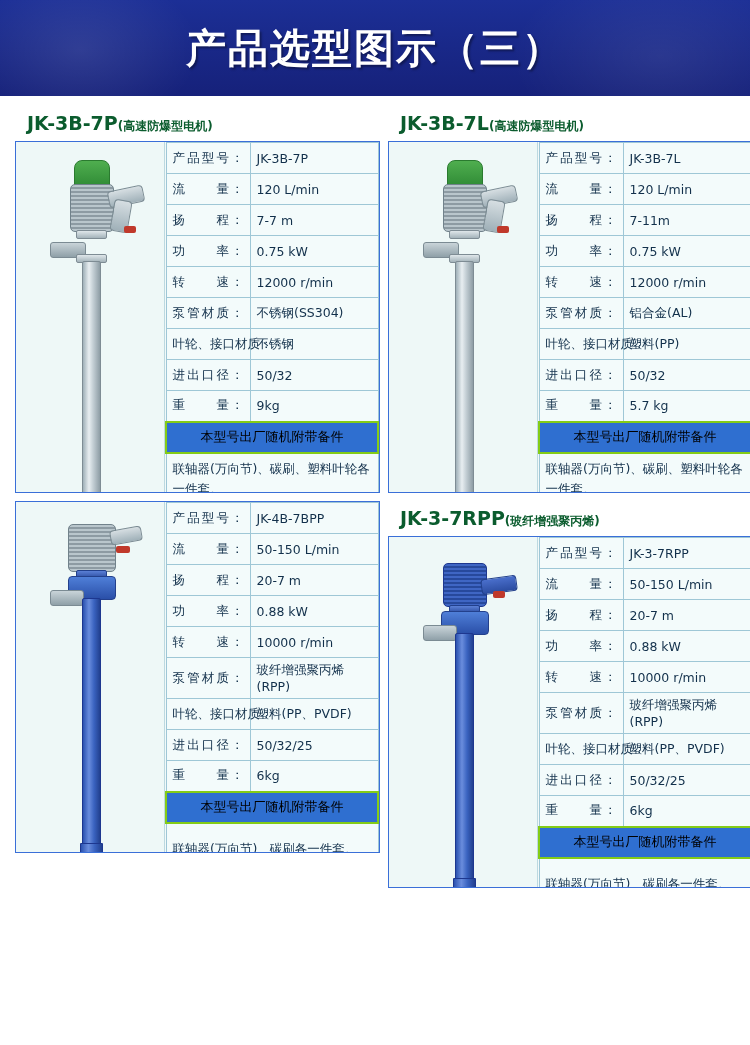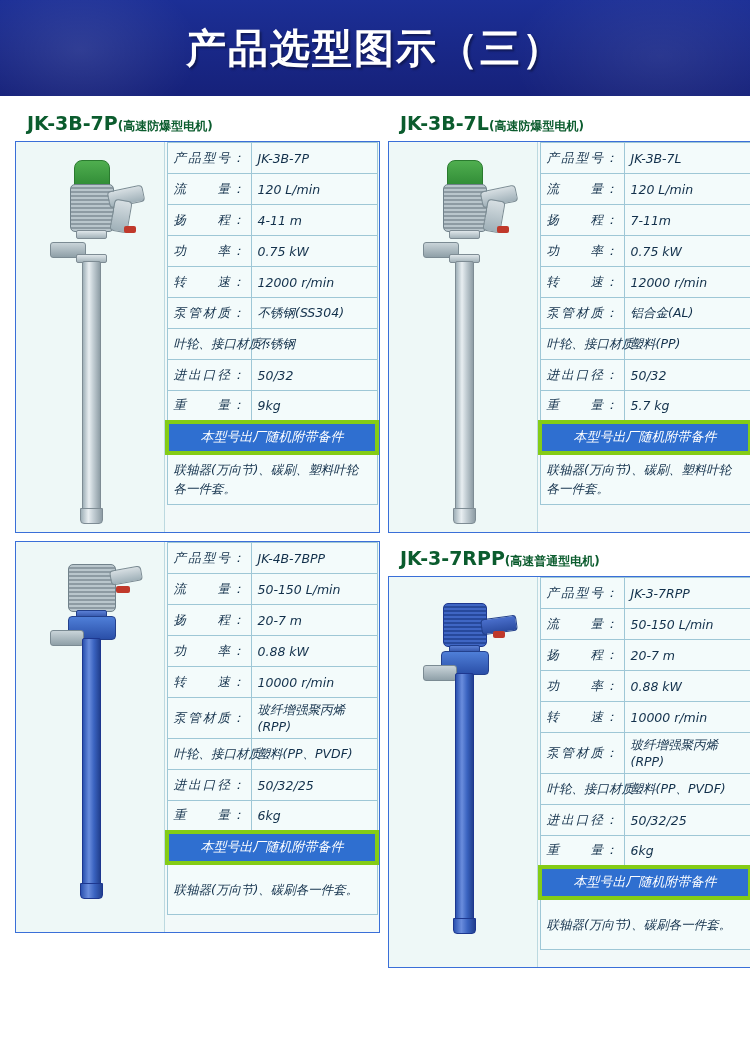--- a/index.html
+++ b/index.html
@@ -83,23 +83,22 @@
     font-size: 12px;
     font-weight: bold;
     color: #0b5c2e;
   }
   .product-body {
     display: flex;
     align-items: flex-start;
     border: 1px solid #3a6fd8;
     background: #f2f9f9;
     box-sizing: border-box;
-    height: 392px;
+    height: 352px;
     overflow: hidden;
-    font-style: italic;
   }
   .photo {
     width: 148px;
     height: 100%;
     background: #eef8f7;
     position: relative;
     flex: 0 0 148px;
     border-right: 1px solid #bcd9e0;
   }
   .spec {
@@ -131,25 +130,25 @@
     color: #13334f;
   }
   td.value {
     color: #12304b;
   }
   td.small {
     font-size: 11px;
   }
   tr.accessory-head td {
     background: #2f6fd0;
-    color: #ffffff;
+    color: #000000;
     text-align: center;
     font-size: 13px;
     font-weight: normal;
-    border: 4px solid #84cc16;
+    border: 2px solid #84cc16;
   }
   tr.accessory-body td {
     font-size: 12.5px;
     line-height: 1.55;
     height: 52px;
     vertical-align: middle;
   }
   
   .pump {
     position: absolute;
@@ -283,21 +282,21 @@
                 <tr>
               <td class="label">产品型号：</td>
               <td class="value">JK-3B-7P</td>
             </tr>
             <tr>
               <td class="label">流　　量：</td>
               <td class="value">120 L/min</td>
             </tr>
             <tr>
               <td class="label">扬　　程：</td>
-              <td class="value">4-11 m</td>
+              <td class="value">7-7 m</td>
             </tr>
             <tr>
               <td class="label">功　　率：</td>
               <td class="value">0.75 kW</td>
             </tr>
             <tr>
               <td class="label">转　　速：</td>
               <td class="value">12000 r/min</td>
             </tr>
             <tr>
@@ -458,21 +457,21 @@
               <td colspan="2">联轴器(万向节)、碳刷各一件套。</td>
             </tr>
           </tbody>
             </table>
         </div>
       </div>
     </div>
 
     <div class="product">
       <div class="product-title">
-        <span>JK-3-7RPP</span><span class="sub">(高速普通型电机)</span>
+        <span>JK-3-7RPP</span><span class="sub">(玻纤增强聚丙烯)</span>
       </div>
       <div class="product-body">
         <div class="photo">
           <div class="pump">
             <div class="motor motor-blue" style="left:54px; top:26px; width:42px; height:42px;"></div>
             <div class="handle-blue" style="left:92px; top:40px; width:34px; height:14px; transform:rotate(-8deg);"></div>
             <div class="red-dot" style="left:104px; top:54px; width:12px; height:7px;"></div>
             <div class="collar-blue" style="top:68px;"></div>
             <div class="cap-blue" style="left:52px; top:74px; width:46px; height:22px; border-radius:4px;"></div>
             <div class="nozzle" style="left:34px; top:88px; width:32px; height:14px;"></div>

